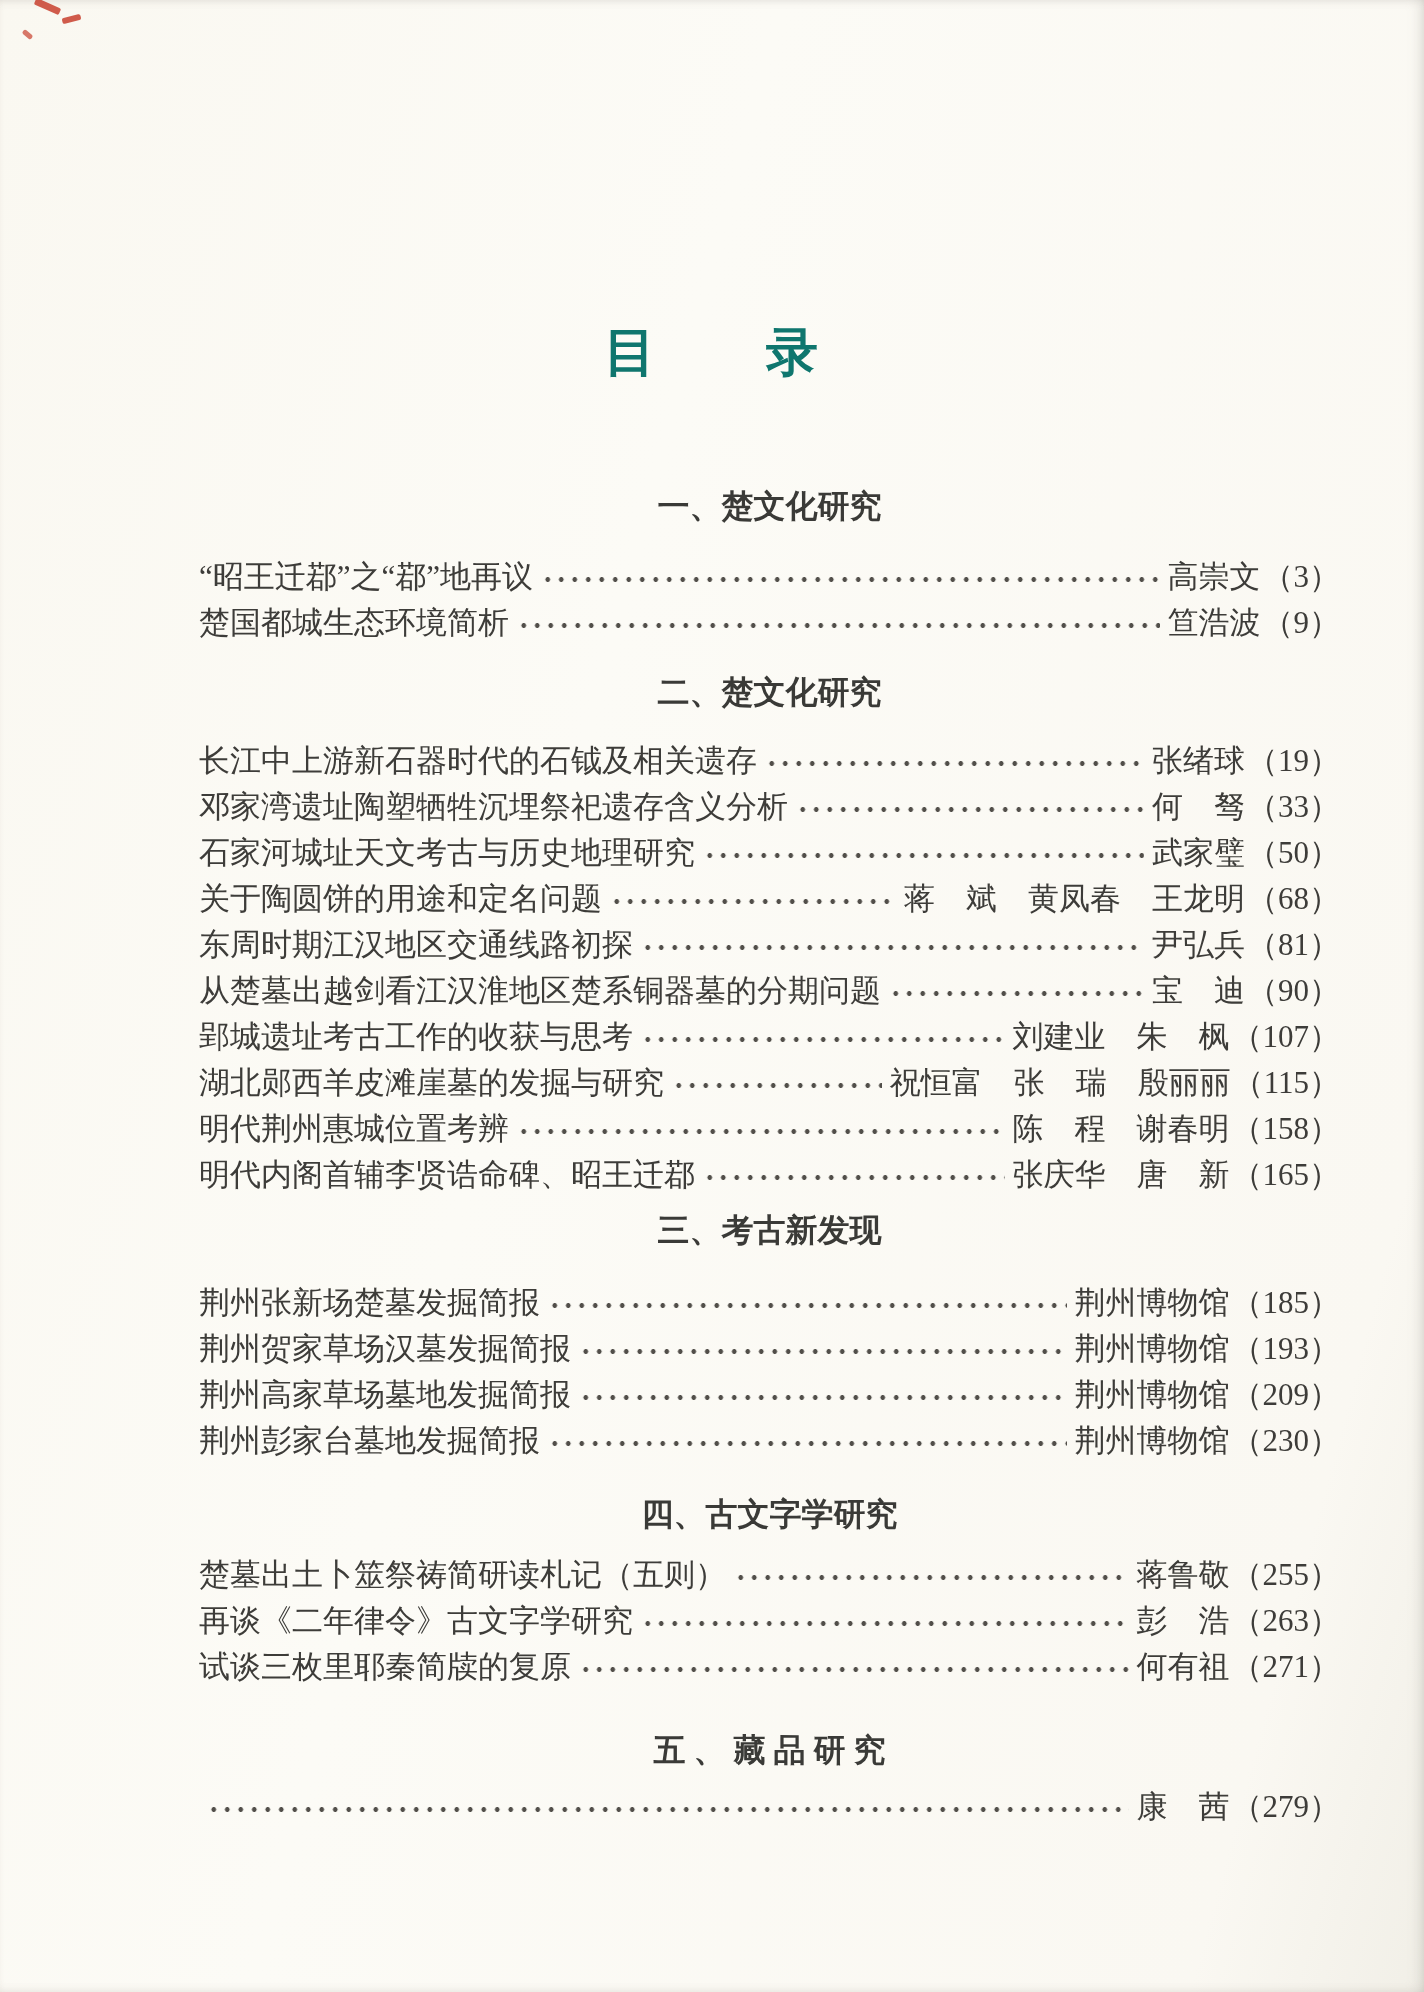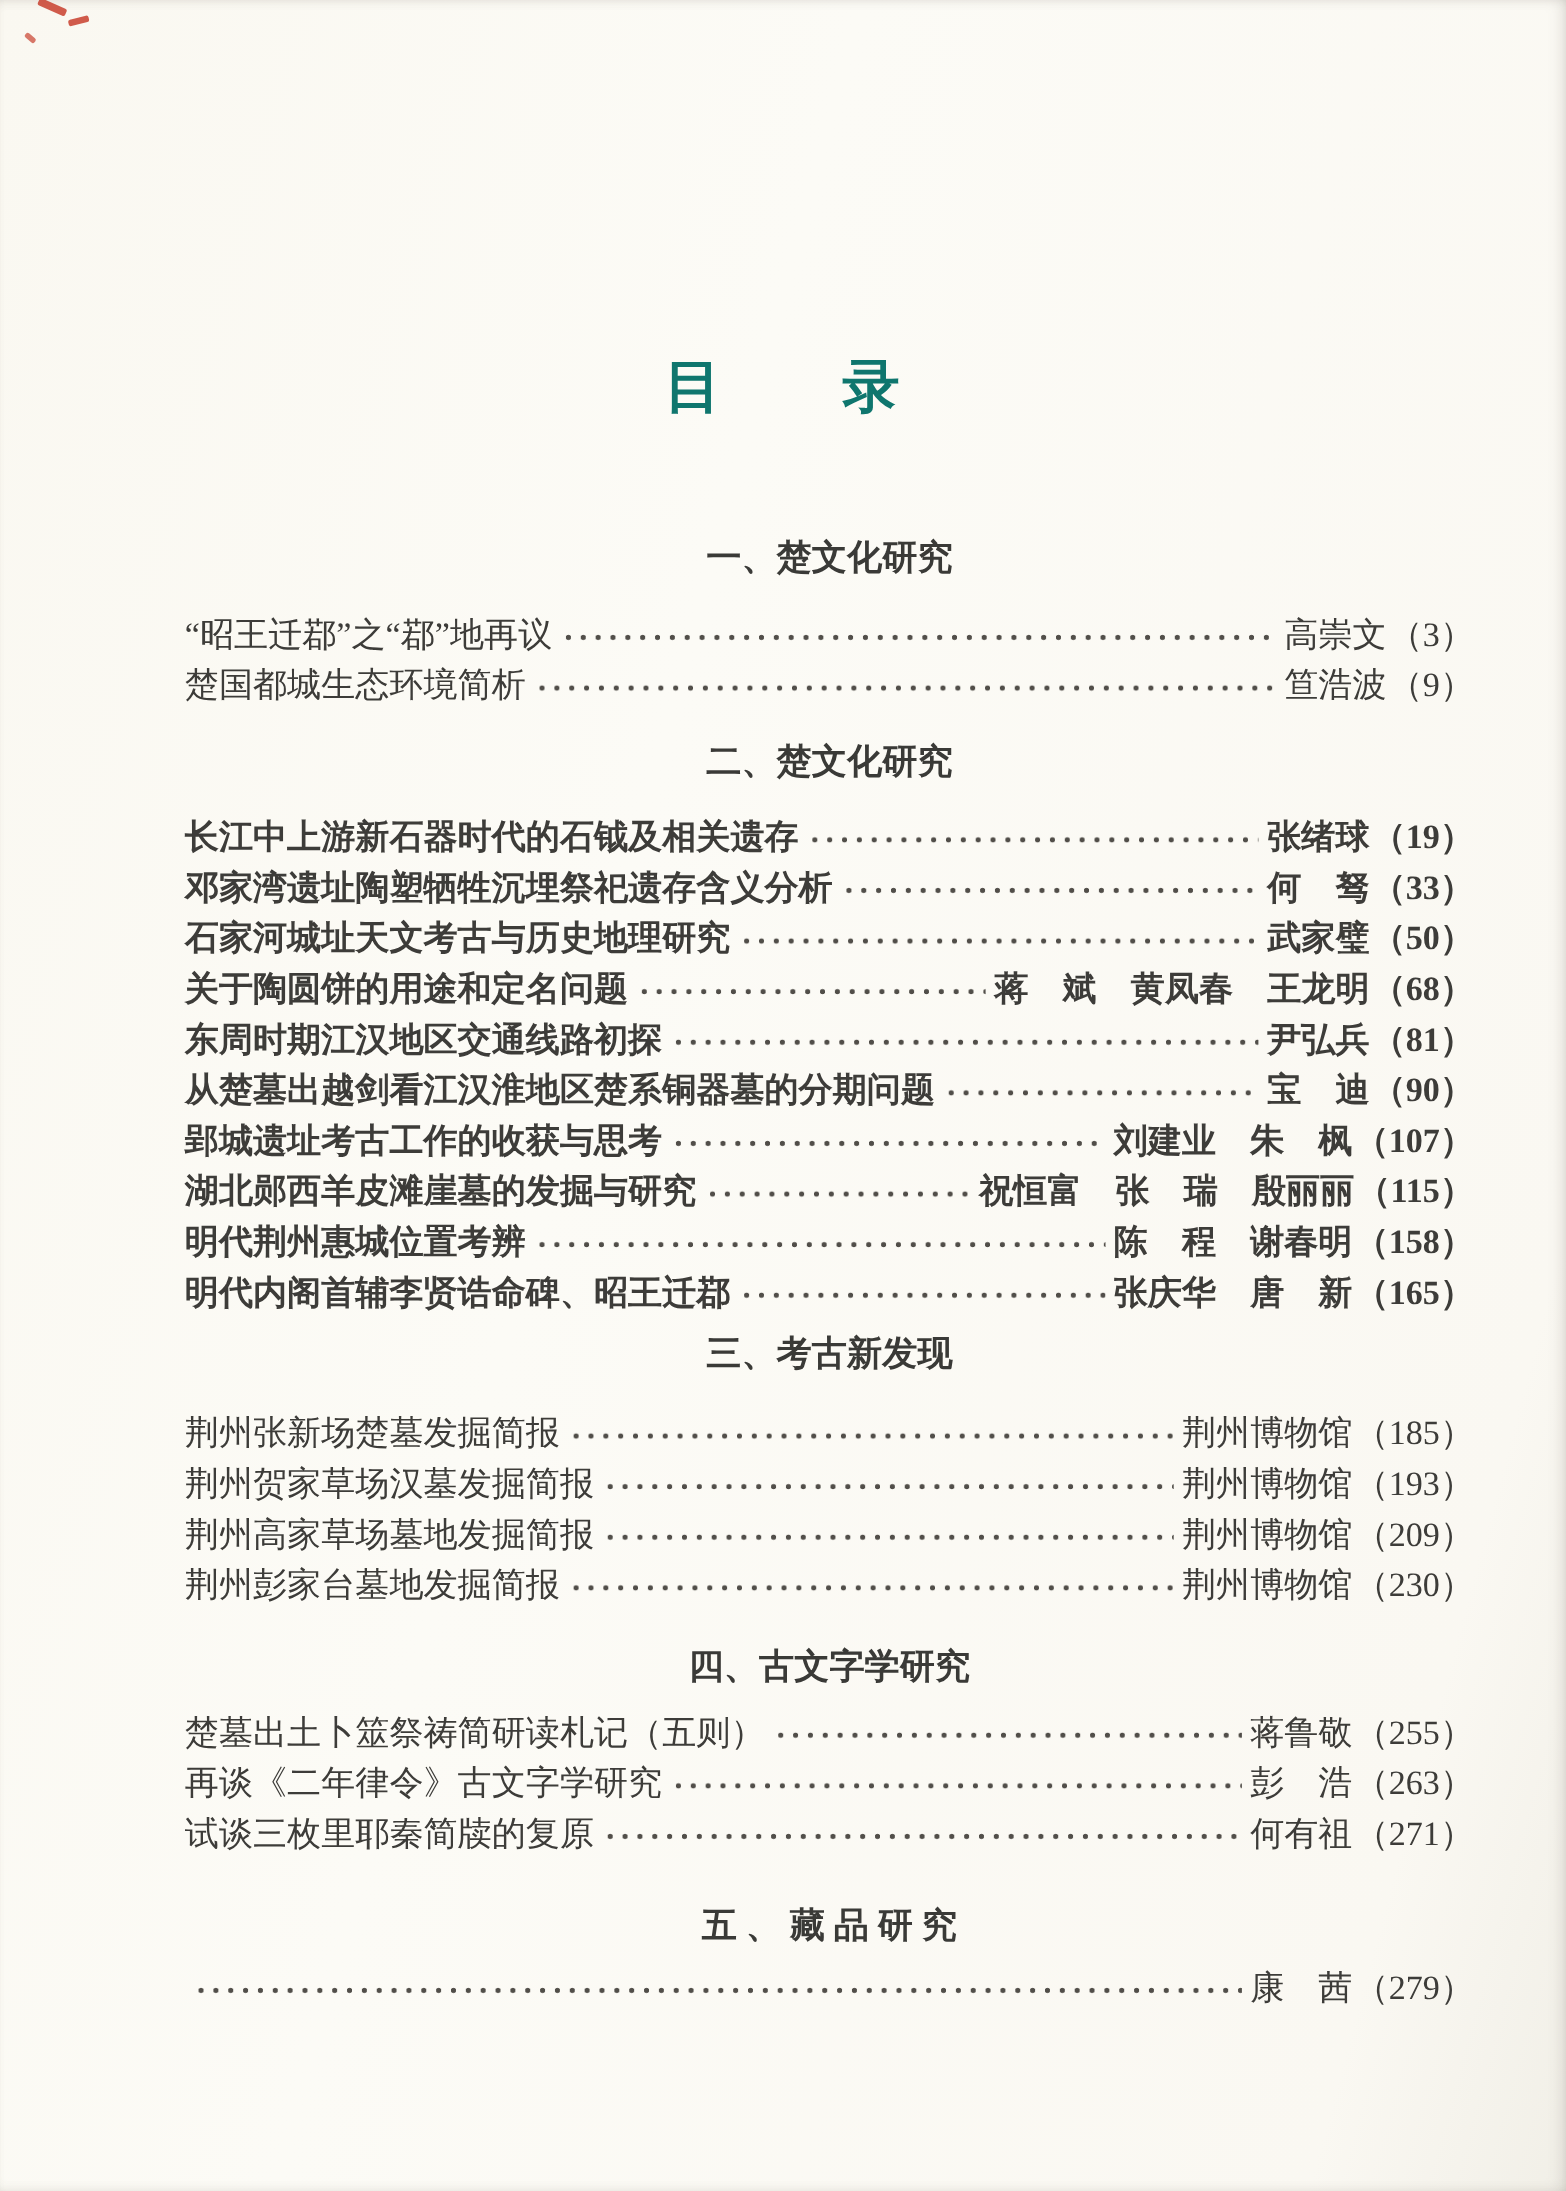--- a/index.html
+++ b/index.html
@@ -37,39 +37,39 @@
     font-size: 52px;
     line-height: 70px;
     font-weight: 700;
     letter-spacing: 2px;
     color: #0f766e;
   }
   .content {
     margin-left: 168px;
     width: 1172px;
   }
-  section { display: block; }
+  section { display: block; margin-left: 31px; }
   .sec-heading {
     margin: 0;
     text-align: center;
     font-family: "Liberation Sans", "DejaVu Sans", sans-serif;
     font-weight: 700;
     font-size: 32px;
     line-height: 36px;
     color: #3a3a37;
   }
   section:nth-of-type(1) .sec-heading { margin-top: 100px; }
   section:nth-of-type(2) .sec-heading { margin-top: 28px; }
   section:nth-of-type(3) .sec-heading { margin-top: 14px; }
   section:nth-of-type(4) .sec-heading { margin-top: 32px; }
   section:nth-of-type(5) .sec-heading { margin-top: 42px; letter-spacing: 8px; text-indent: 8px; }
 
   .entries { margin-top: 26px; }
   section:nth-of-type(1) .entries { margin-top: 30px; }
-  section:nth-of-type(2) .entries { margin-top: 28px; font-weight: bold; }
+  section:nth-of-type(2) .entries { margin-top: 28px; }
   section:nth-of-type(3) .entries { margin-top: 32px; }
   section:nth-of-type(4) .entries { margin-top: 20px; }
   section:nth-of-type(5) .entries { margin-top: 16px; }
 
   .entry {
     display: flex;
     align-items: center;
     font-size: 31px;
     line-height: 46px;
     white-space: pre;

